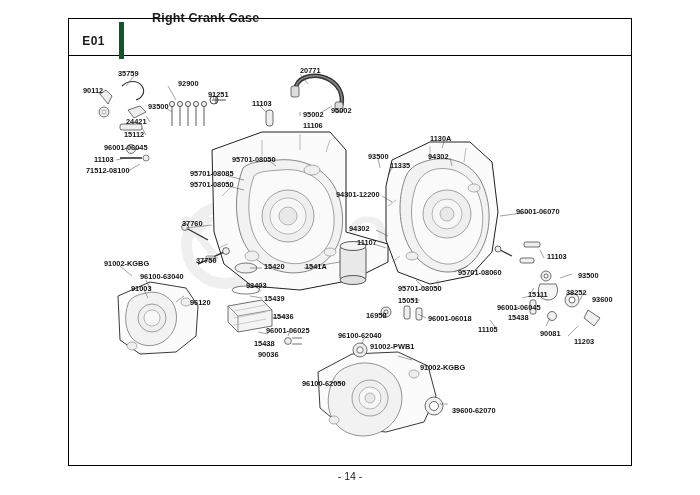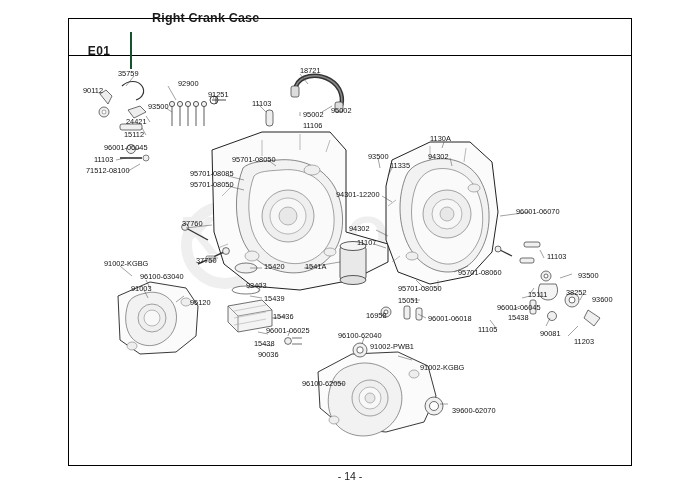--- a/index.html
+++ b/index.html
@@ -18,22 +18,22 @@
     position:absolute;left:68px;top:18px;width:564px;height:448px;
     border:1px solid #000;
     box-sizing:border-box;
   }
   .title-row{
     position:absolute;left:68px;top:18px;width:564px;height:38px;
     border-bottom:1px solid #000;
     box-sizing:border-box;
   }
   .code-cell{
-    position:absolute;left:0;top:14px;width:64px;height:37px;
-    border-right:2px solid #14532d;
+    position:absolute;left:0;top:4px;width:56px;height:37px;
+    border-right:5px solid #14532d;
     display:flex;align-items:center;justify-content:center;
     box-sizing:border-box;
   }
   .code-text{
     font-size:12px;font-weight:bold;letter-spacing:.3px;
   }
   .title-text{
     position:absolute;left:108px;top:11px;
     font-size:12.5px;font-weight:bold;letter-spacing:.2px;padding-left:44px;
   }
@@ -56,20 +56,21 @@
   svg.art{
     position:absolute;left:0;top:0;width:700px;height:495px;
     pointer-events:none;
   }
   .lbl{
     position:absolute;
     font-size:7.4px;
     color:#111;
     white-space:nowrap;
     line-height:9px;
+    font-weight:bold;
   }
 </style>
 </head>
 <body>
 
 <div id="sheet">
 
   <div class="wm2"></div>
   <div class="wm">KYMCO</div>
 
@@ -262,21 +263,21 @@
         <path d="M330,382 L344,384"></path>
         <path d="M448,404 L440,404"></path>
         <path d="M120,266 L132,276"></path>
       </g>
     </g>
   </svg>
 
   <div>
     <div class="lbl" style="left:118px;top:69px">35759</div>
     <div class="lbl" style="left:178px;top:79px">92900</div>
-    <div class="lbl" style="left:300px;top:66px">18721</div>
+    <div class="lbl" style="left:300px;top:66px">20771</div>
     <div class="lbl" style="left:83px;top:86px">90112</div>
     <div class="lbl" style="left:148px;top:102px">93500</div>
     <div class="lbl" style="left:208px;top:90px">91251</div>
     <div class="lbl" style="left:252px;top:99px">11103</div>
     <div class="lbl" style="left:303px;top:110px">95002</div>
     <div class="lbl" style="left:331px;top:106px">95002</div>
     <div class="lbl" style="left:126px;top:117px">24421</div>
     <div class="lbl" style="left:303px;top:121px">11106</div>
     <div class="lbl" style="left:124px;top:130px">15112</div>
     <div class="lbl" style="left:430px;top:134px">1130A</div>

